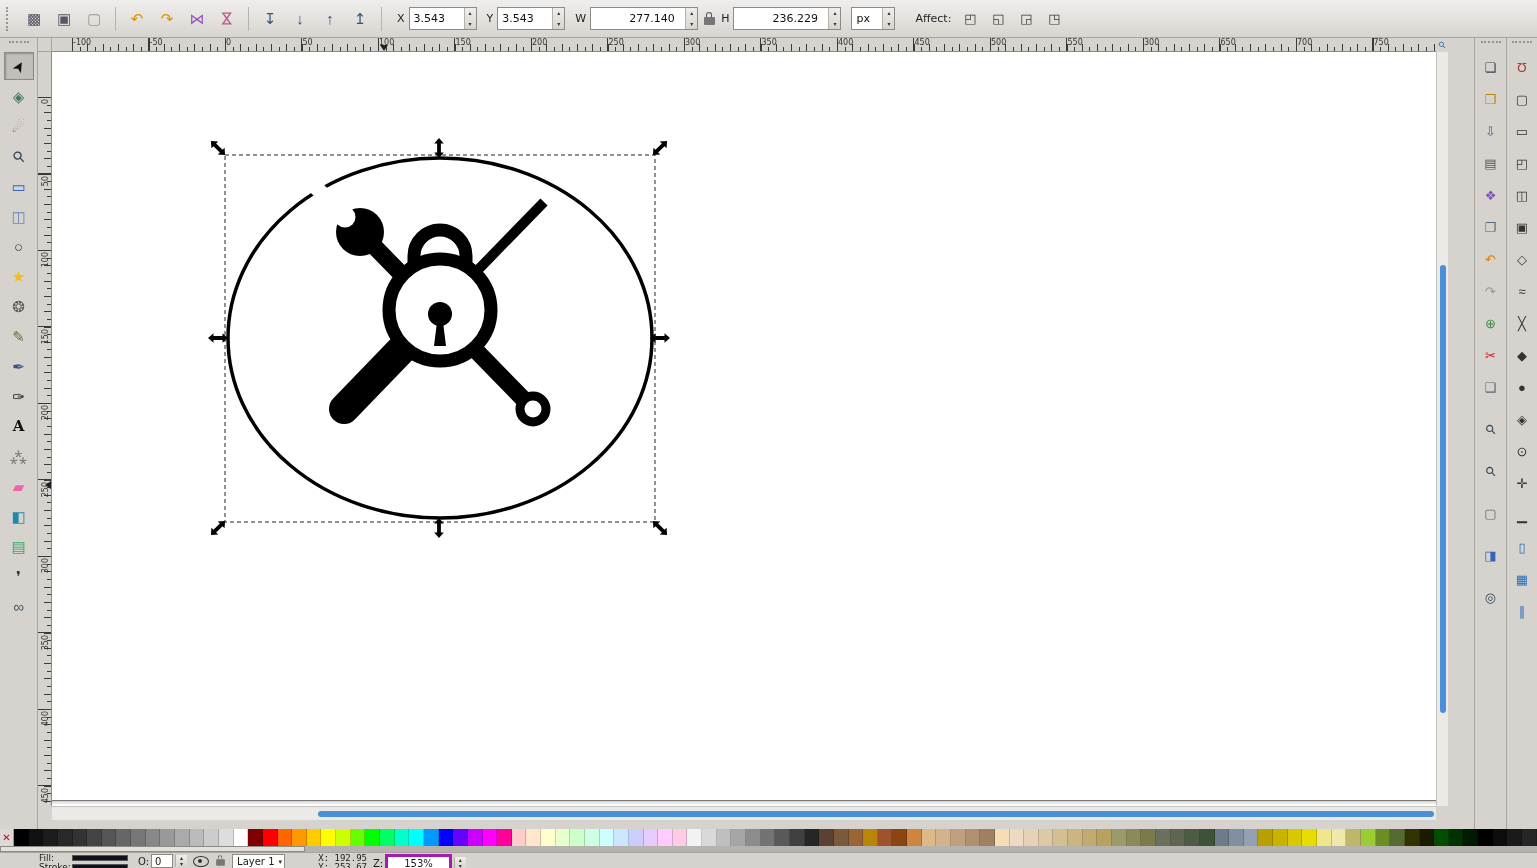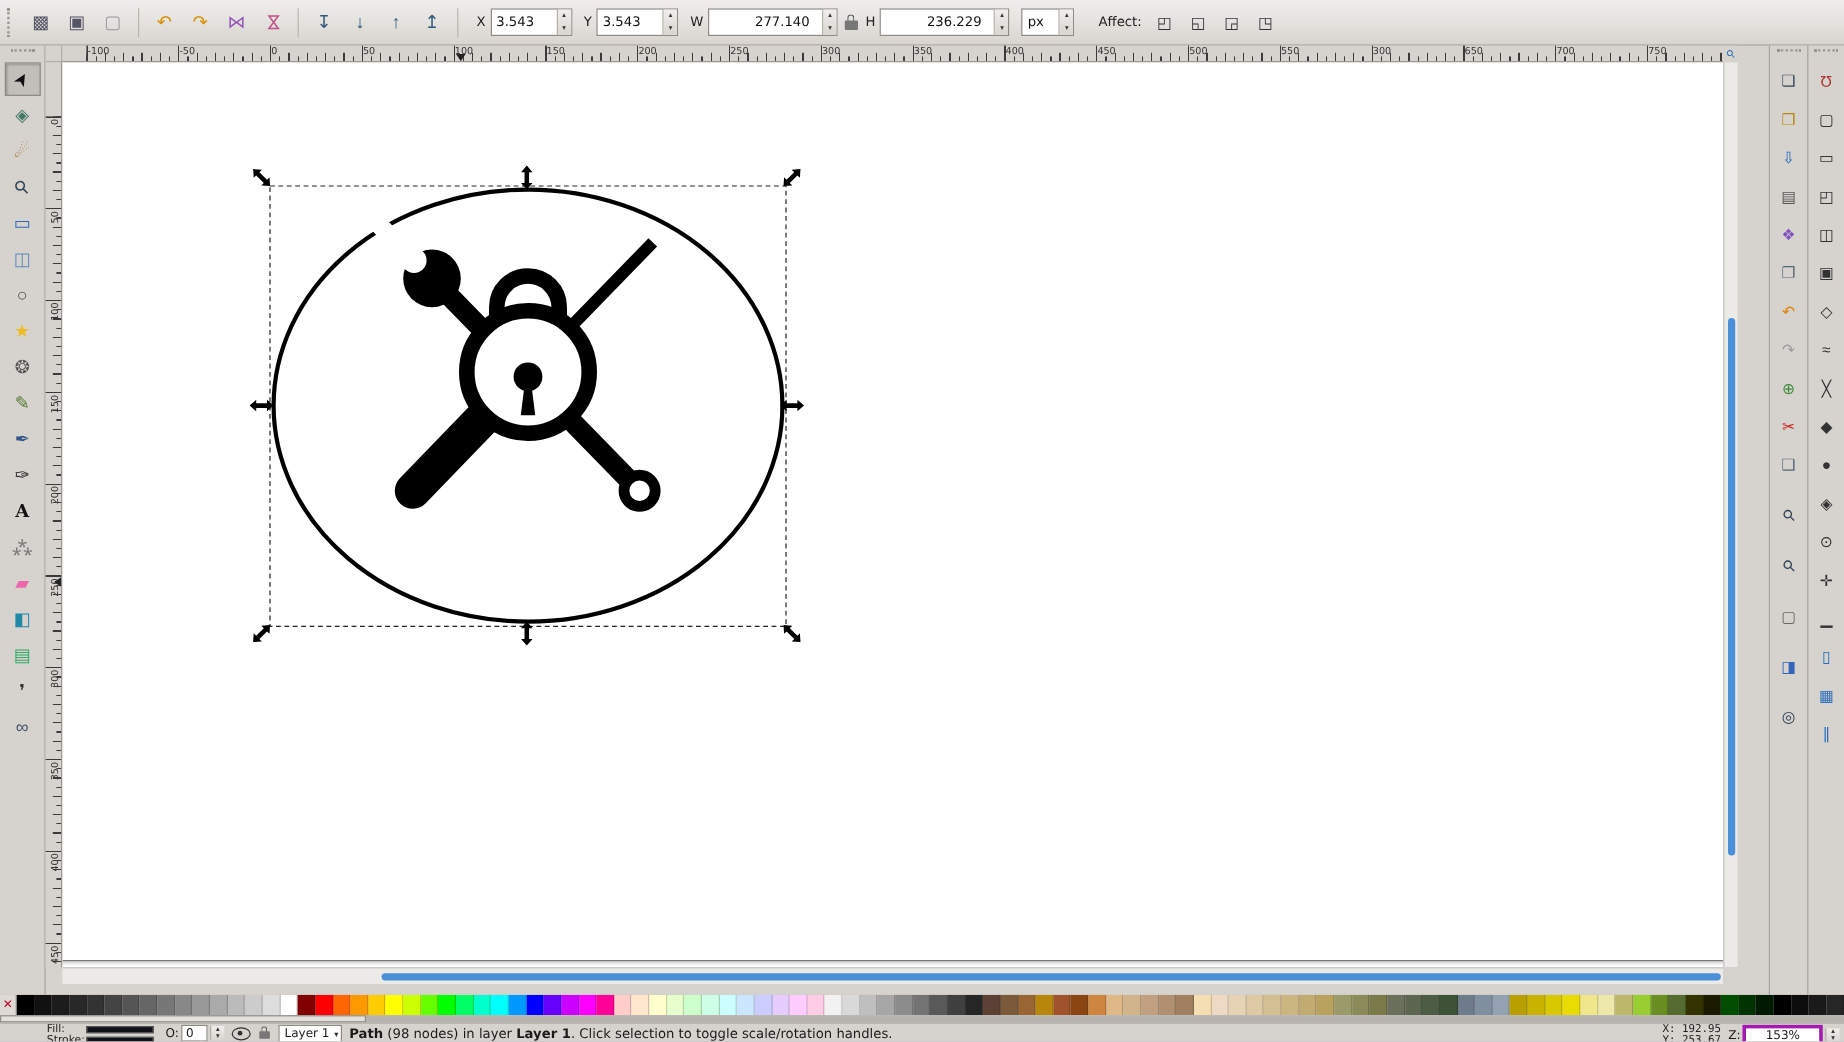--- a/index.html
+++ b/index.html
@@ -659,23 +659,20 @@
           <i data-name="spin-up-icon">▴</i>
           <i data-name="spin-down-icon">▾</i>
         </span>
     </div>
     <div class="eye" data-name="layer-visibility-eye-icon"></div>
     <span class="lock-shape mini-lock" data-name="layer-lock-icon"></span>
     <div class="layer-combo" data-name="layer-selector">
       <span data-name="layer-name">Layer 1</span>
       <span class="dd" data-name="chevron-down-icon">▾</span>
     </div>
-    <div class="message" data-name="status-message">
-      <b data-name="status-object-type">Path</b><span> (98 nodes) in layer </span><b data-name="status-layer-name">Layer 1</b><span>. Click selection to toggle scale/rotation handles.</span>
-    </div>
     <div class="coords" data-name="pointer-coordinates">
       <div><span>X:</span> <span data-name="pointer-x-value">192.95</span></div>
       <div><span>Y:</span> <span data-name="pointer-y-value">253.67</span></div>
     </div>
     <div class="zoom-block" data-name="zoom-control">
       <span data-name="zoom-label">Z:</span>
       <span class="zoom-box" data-name="zoom-input">153%</span>
       <span class="arrs" style="height:12px;" data-name="zoom-spinner">
           <i data-name="spin-up-icon">▴</i>
           <i data-name="spin-down-icon">▾</i>

